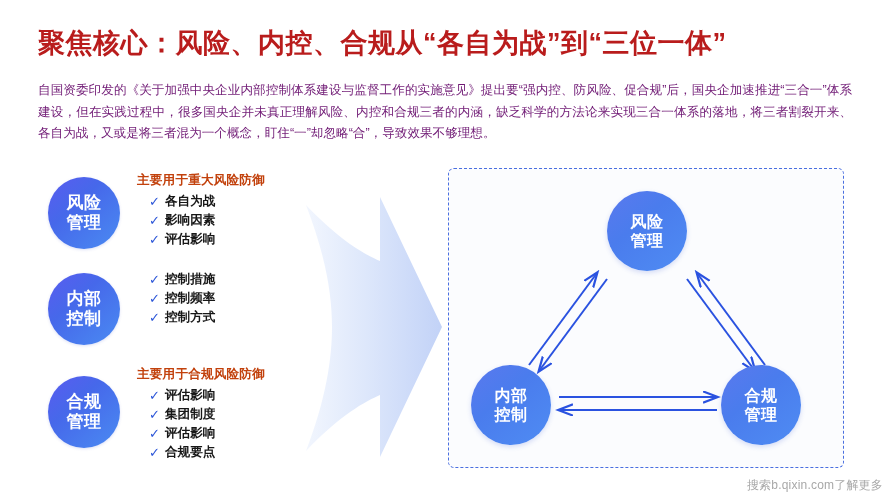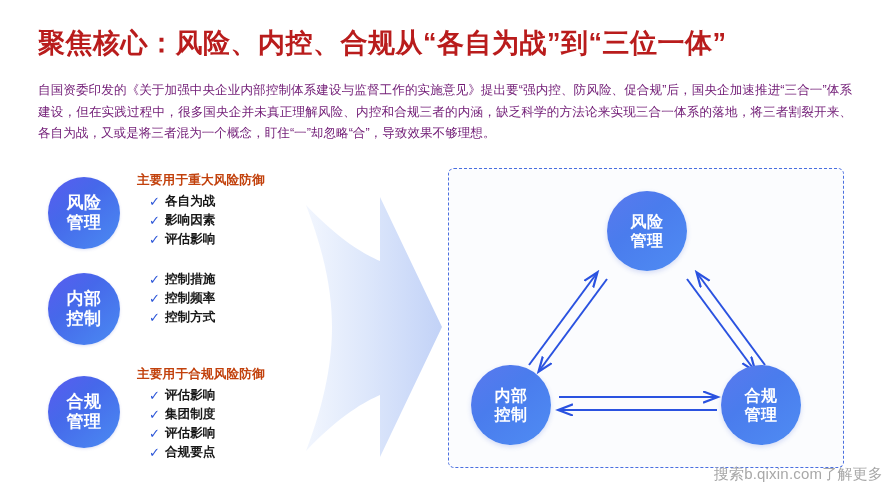--- a/index.html
+++ b/index.html
@@ -167,22 +167,22 @@
     left: 0; top: 0;
     width: 396px;
     height: 300px;
     pointer-events: none;
   }
 
   
   .footer-note {
     position: absolute;
     right: 6px;
-    bottom: 16px;
-    font-size: 15px;
+    bottom: 6px;
+    font-size: 12px;
     color: #a8a8a8;
     letter-spacing: 0.2px;
   }
 </style>
 </head>
 <body>
 
 <div class="page-title">聚焦核心：风险、内控、合规从“各自为战”到“三位一体”</div>
 
 <div class="intro">

